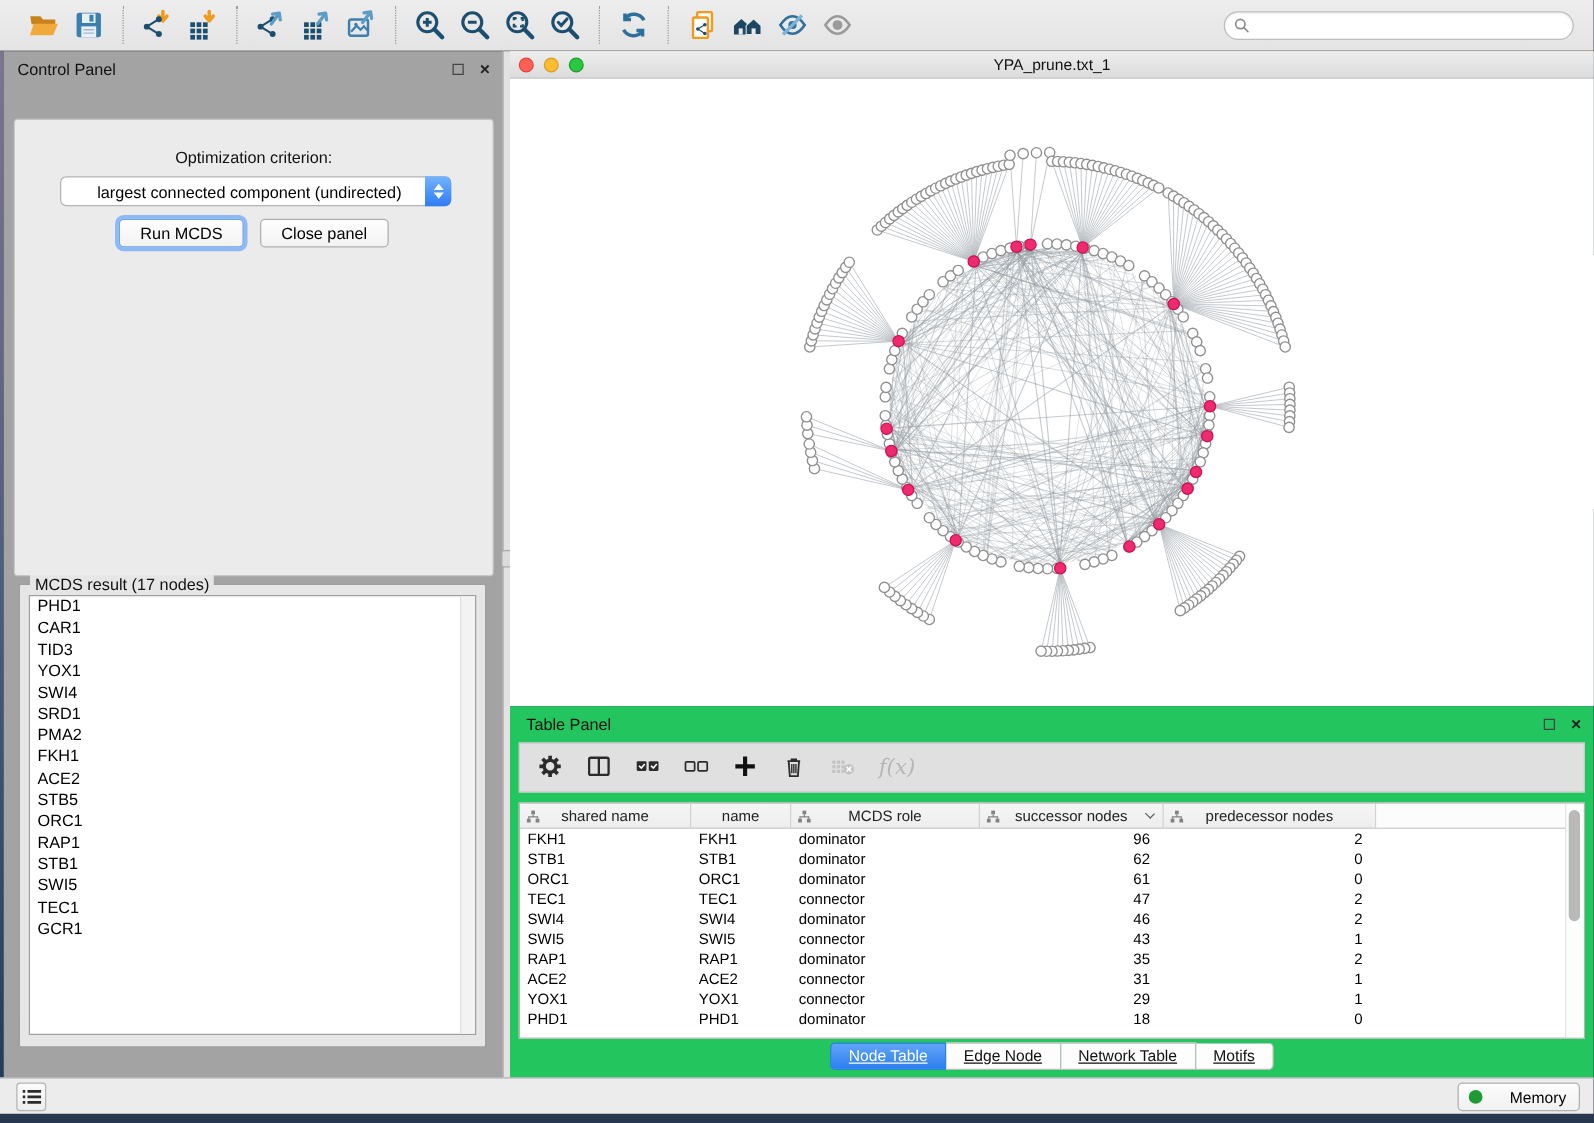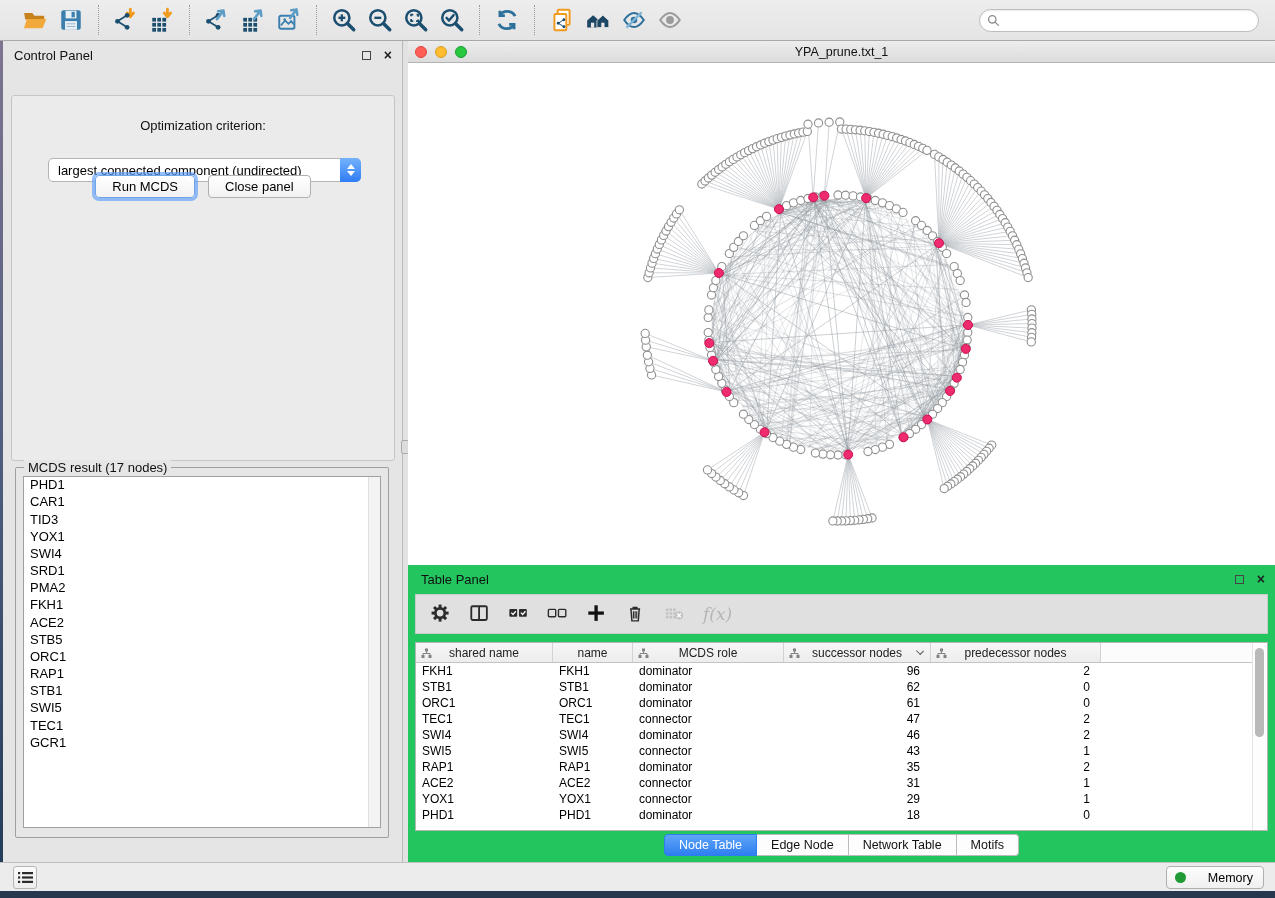--- a/index.html
+++ b/index.html
@@ -22,38 +22,38 @@
   .search-wrap svg { width:13px; height:13px; }
   .search-input { border:none; outline:none; background:transparent; flex:1; height:19px;
     font-size:12px; padding-left:4px; font-family:"Liberation Sans",sans-serif; }
 
   
   .left-strip { position:absolute; left:0; top:41px; width:3px; height:850px;
     background:linear-gradient(#7d7490,#4e5d7d,#203A57); }
 
   
   .control-panel { position:absolute; left:3px; top:41px; width:400px; height:821px;
-    background:#e5e5e5; border-right:1px solid #b9b9b9; }
+    background:#a3a3a3; border-right:1px solid #b9b9b9; }
   .panel-header { height:24px; display:flex; align-items:center; padding:4px 10px 0 11px; }
   .panel-title { font-size:13px; color:#111; flex:1; }
   .win-float { width:9px; height:9px; border:1.5px solid #444; margin-right:13px; display:inline-block; }
   .win-close { font-size:14px; font-weight:bold; color:#222; line-height:10px; }
 
   .cp-tabs { position:absolute; left:78px; top:33px; display:flex; z-index:3; }
   .cp-tab { height:21px; padding:0 13px; font-size:13px; background:#fdfdfd; color:#111;
     border:1px solid #bbb; border-left:none; display:flex; align-items:center; }
   .cp-tab:first-child { border-left:1px solid #bbb; border-radius:4px 0 0 4px; }
   .cp-tab:last-child { border-radius:0 4px 4px 0; }
   .cp-tab.active { background:linear-gradient(#5fa5f7,#2e7ef0); color:#fff; border-color:#2e7ef0; }
 
   .cp-box { position:absolute; left:8px; top:54px; width:384px; height:366px;
     background:#ebebeb; border:1px solid #c6c6c6; border-radius:3px; }
   .opt-label { text-align:center; font-size:13px; color:#111; margin-top:22px; }
-  .dropdown { position:absolute; left:36px; top:62px; width:313px; height:24px;
-    background:#fff; border:1px solid #b4b4b4; border-radius:5px; display:flex; align-items:center; }
+  .dropdown { position:absolute; left:36px; top:45px; width:313px; height:24px;
+    background:#fff; border:1px solid #b4b4b4; border-radius:5px; display:flex; align-items:center;text-align:center; }
   .dropdown-text { flex:1; font-size:13px; padding-left:9px; color:#000; white-space:nowrap; }
   .dropdown-cap { width:21px; height:24px; margin:-1px; border-radius:0 5px 5px 0;
     background:linear-gradient(#74b3fb,#2f7cf6); display:flex; flex-direction:column;
     align-items:center; justify-content:center; gap:2px; }
   .arr-up { width:0; height:0; border-left:4px solid transparent; border-right:4px solid transparent; border-bottom:5px solid #fff; }
   .arr-dn { width:0; height:0; border-left:4px solid transparent; border-right:4px solid transparent; border-top:5px solid #fff; }
   .btn-row { position:absolute; left:0; top:79px; width:100%; display:flex; justify-content:center; gap:13px; }
   .mac-btn { height:23px; padding:0 16px; background:linear-gradient(#fff,#f2f2f2);
     border:1px solid #b0b0b0; border-radius:4px; font-size:13px; color:#000;
     font-family:"Liberation Sans",sans-serif; }
@@ -104,21 +104,21 @@
   .tr { display:flex; height:16px; }
   .td { font-size:12px; color:#000; padding:1px 6px 0 6px; white-space:nowrap; overflow:hidden; }
   .td.num { text-align:right; padding-right:11px; }
   .tbl-vscroll { position:absolute; right:3px; top:5px; width:9px; height:89px;
     background:#b9b9b9; border-radius:5px; }
   .tbl-vtrack { position:absolute; right:0; top:0; width:15px; height:100%;
     border-left:1px solid #e4e4e4; background:#fdfdfd; }
 
   .tp-tabs { position:absolute; left:0; top:269px; width:100%; display:flex; justify-content:center; }
   .tp-tab { height:22px; padding:0 14px; font-size:12.5px; display:flex; align-items:center;
-    background:#fdfdfd; color:#111; border:1px solid #bbb; border-left:none; }
+    background:#fdfdfd; color:#111; border:1px solid #bbb; border-left:none;text-decoration:underline; }
   .tp-tab:first-child { border-left:1px solid #bbb; border-radius:4px 0 0 4px; }
   .tp-tab:last-child { border-radius:0 4px 4px 0; }
   .tp-tab.active { background:linear-gradient(#5fa5f7,#2e7ef0); color:#fff; border-color:#2e7ef0; }
 
   
   .status-bar { position:absolute; left:0; top:862px; width:1275px; height:29px;
     background:#ececec; border-top:1px solid #c0c0c0; }
   .list-btn { position:absolute; left:13px; top:3px; width:24px; height:23px;
     background:linear-gradient(#fbfbfb,#ededed); border:1px solid #b5b5b5; border-radius:3px;
     display:flex; align-items:center; justify-content:center; }

